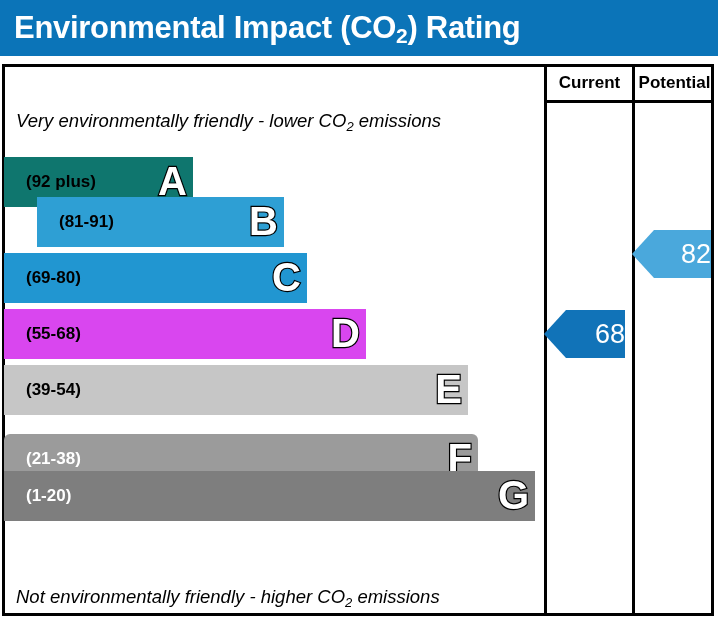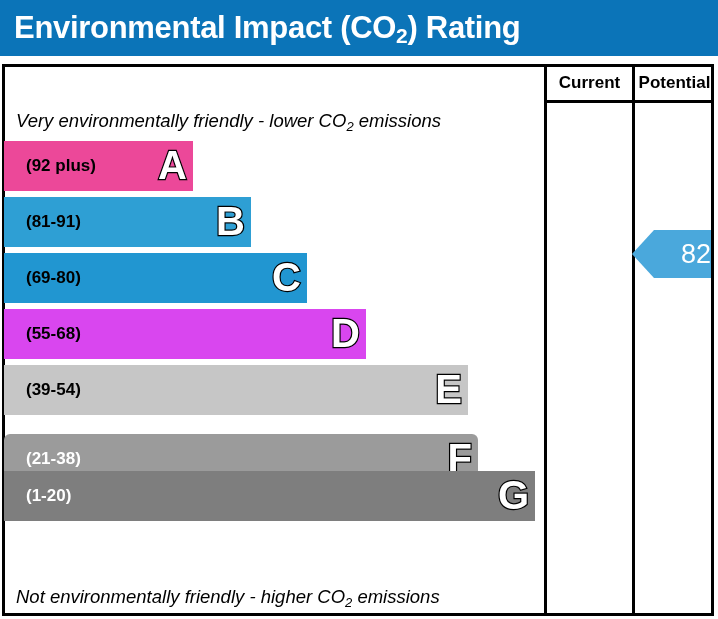--- a/index.html
+++ b/index.html
@@ -179,25 +179,25 @@
     <div class="col-head col-head-current">Current</div>
     <div class="col-head col-head-potential">Potential</div>
 
   </div>
 
   <div class="caption caption-top"><span>Very environmentally friendly - lower CO</span><sub>2</sub><span> emissions</span></div>
 
   <div class="caption caption-bottom"><span>Not environmentally friendly - higher CO</span><sub>2</sub><span> emissions</span></div>
 
   <div id="bands-layer">
-      <div class="band" style="width: 189px; top: 141px; background: #ec4899;">
+      <div class="band" style="width: 189px; top: 157px; background: #0f766e;">
         <span class="band-range" style="color: rgb(0, 0, 0);">(92 plus)</span>
         <span class="band-letter">A</span>
       </div>
-      <div class="band" style="width: 247px; top: 197px; background: rgb(46, 159, 212);">
+      <div class="band" style="width: 247px; top: 197px; background: rgb(46, 159, 212); margin-left: 33px;">
         <span class="band-range" style="color: rgb(0, 0, 0);">(81-91)</span>
         <span class="band-letter">B</span>
       </div>
       <div class="band" style="width: 303px; top: 253px; background: rgb(33, 150, 209);">
         <span class="band-range" style="color: rgb(0, 0, 0);">(69-80)</span>
         <span class="band-letter">C</span>
       </div>
       <div class="band" style="width: 362px; top: 309px; background: #d946ef;">
         <span class="band-range" style="color: rgb(0, 0, 0);">(55-68)</span>
         <span class="band-letter">D</span>
@@ -209,18 +209,21 @@
       <div class="band" style="width: 474px; top: 434px; background: rgb(155, 155, 155); border-radius: 6px;">
         <span class="band-range" style="color: rgb(255, 255, 255);">(21-38)</span>
         <span class="band-letter">F</span>
       </div>
       <div class="band" style="width: 531px; top: 471px; background: rgb(126, 126, 126);">
         <span class="band-range" style="color: rgb(255, 255, 255);">(1-20)</span>
         <span class="band-letter">G</span>
       </div>
     </div>
 
+  <div class="marker marker-current" style="background: rgb(17, 115, 184);">
+    <span>68</span>
+  </div>
 
   <div class="marker marker-potential" style="background: rgb(74, 168, 220);">
     <span>82</span>
   </div>
 
 </div>
 
 </body></html>

